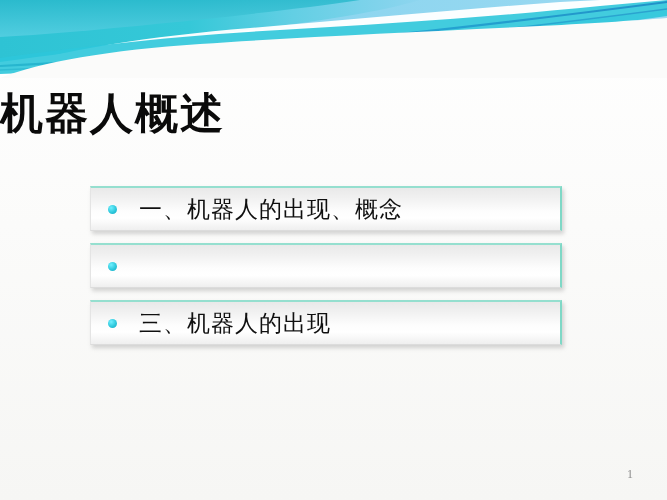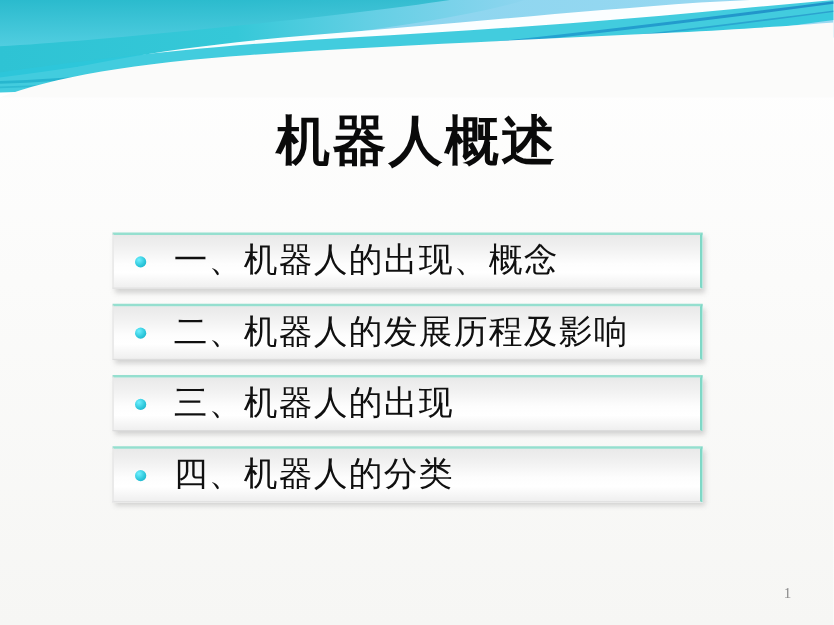--- a/index.html
+++ b/index.html
@@ -36,21 +36,20 @@
     width: 667px;
     height: 78px;
   }
 
   
   #title {
     position: absolute;
     left: 0;
     top: 84px;
     width: 667px;
-    text-align: center;
     font-size: 43px;
     line-height: 58px;
     font-weight: bold;
     color: #0a0a0a;
     letter-spacing: 2px;
     font-family: "DejaVu Sans", "Liberation Sans", sans-serif;
     white-space: nowrap;
   }
 
   
@@ -85,21 +84,21 @@
     width: 9px;
     height: 9px;
     border-radius: 50%;
     margin-left: 17px;
     background: radial-gradient(circle at 35% 32%, #6ff0ff 0%, #2fc8dc 55%, #12a9c2 100%);
     box-shadow: 0 0 2px rgba(255,255,255,0.9);
   }
   .row-text {
     flex: 1 1 auto;
     margin-left: 22px;
-    font-size: 27px;
+    font-size: 23px;
     line-height: 30px;
     color: #101010;
     font-family: "DejaVu Sans", "Liberation Sans", sans-serif;
     white-space: nowrap;
     letter-spacing: 1px;
   }
 
   
   #pagenum {
     position: absolute;
@@ -187,30 +186,25 @@
 
   <div id="list">
 
     <div class="row">
       <span class="bullet"></span>
       <span class="row-text">一、机器人的出现、概念</span>
     </div>
 
     <div class="row">
       <span class="bullet"></span>
-      <span class="row-text">二、机器人的发展历程及影响</span>
     </div>
 
     <div class="row">
       <span class="bullet"></span>
       <span class="row-text">三、机器人的出现</span>
     </div>
 
-    <div class="row">
-      <span class="bullet"></span>
-      <span class="row-text">四、机器人的分类</span>
-    </div>
 
   </div>
 
   <div id="pagenum">1</div>
 
 </div>
 
 </body></html>

